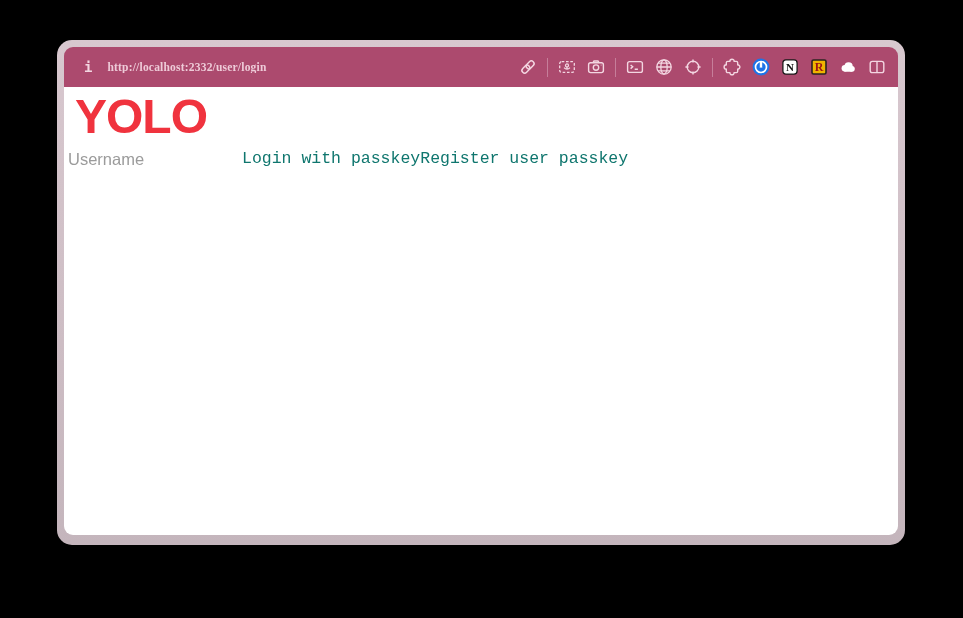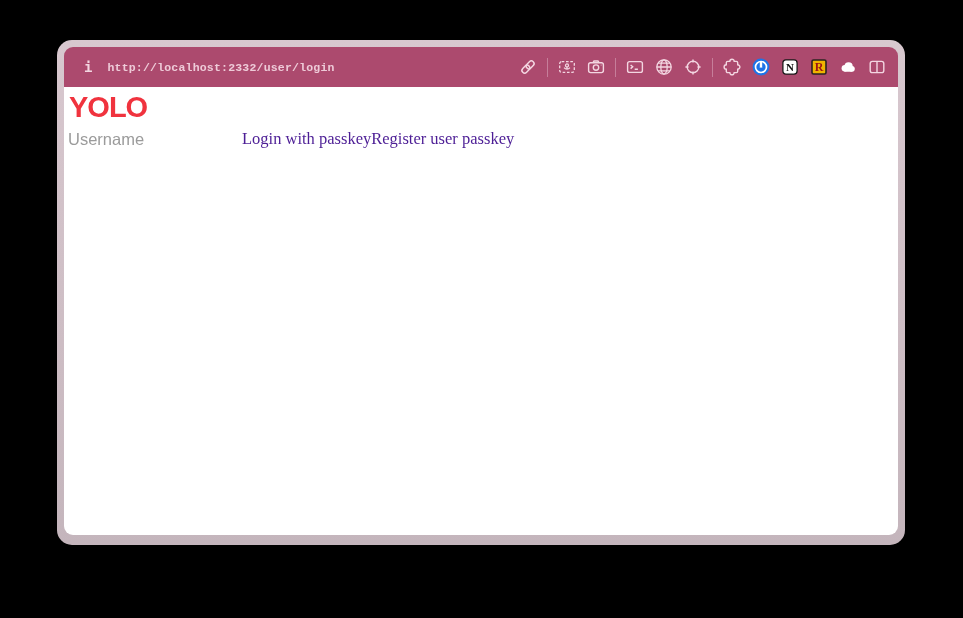--- a/index.html
+++ b/index.html
@@ -25,21 +25,21 @@
   }
 
   .info-glyph {
     font-family: "DejaVu Sans Mono", monospace;
     font-weight: bold; font-size: 14px; color: #f3d6e1;
     margin-right: 15px; cursor: default;
   }
 
   .url-box {
     flex: 1 1 auto;
-    font-family: Liberation Mono, monospace;
+    font-family: Liberation Serif, serif;
     font-weight: bold; font-size: 11.5px; letter-spacing: 0.2px;
     color: #eecbd8; white-space: nowrap; overflow: hidden;
   }
 
   .icon-strip { display: flex; align-items: center; flex: 0 0 auto; }
   .tb-icon {
     width: 20px; height: 20px; margin-left: 9px;
     display: inline-flex; align-items: center; justify-content: center;
     cursor: pointer; flex: 0 0 auto;
   }
@@ -52,37 +52,37 @@
   .content {
     flex: 1 1 auto;
     background: #ffffff;
     border-radius: 0 0 9px 9px;
     padding: 5px 4px;
     overflow: hidden;
   }
 
   h1.logo {
     color: #f0333e;
-    font-size: 29px; font-weight: bold; line-height: 1.05;
+    font-size: 48px; font-weight: bold; line-height: 1.05;
     letter-spacing: -1px;
-    margin: 0 0 6px 1px;
+    margin: 0 0 6px 7px;
   }
 
   .login-row { display: flex; align-items: center; }
   .username-input {
     width: 174px; border: none; outline: none; background: transparent;
     font-family: "Liberation Sans", sans-serif;
     font-size: 16.5px; color: #1a1a1a; padding: 0; height: 22px;
   }
   .username-input::placeholder { color: #9b9b9b; opacity: 1; }
 
   .passkey-btn {
     border: none; background: transparent; padding: 0;
-    font-family: Liberation Serif, serif;
-    font-size: 16.5px; color: #4c1d95; cursor: pointer; line-height: 22px;
+    font-family: Liberation Mono, monospace;
+    font-size: 16.5px; color: #0f766e; cursor: pointer; line-height: 22px;
   }
 </style>
 </head>
 <body>
 
 <div class="window">
 
   <div class="toolbar">
     <span class="info-glyph">i</span>
 

